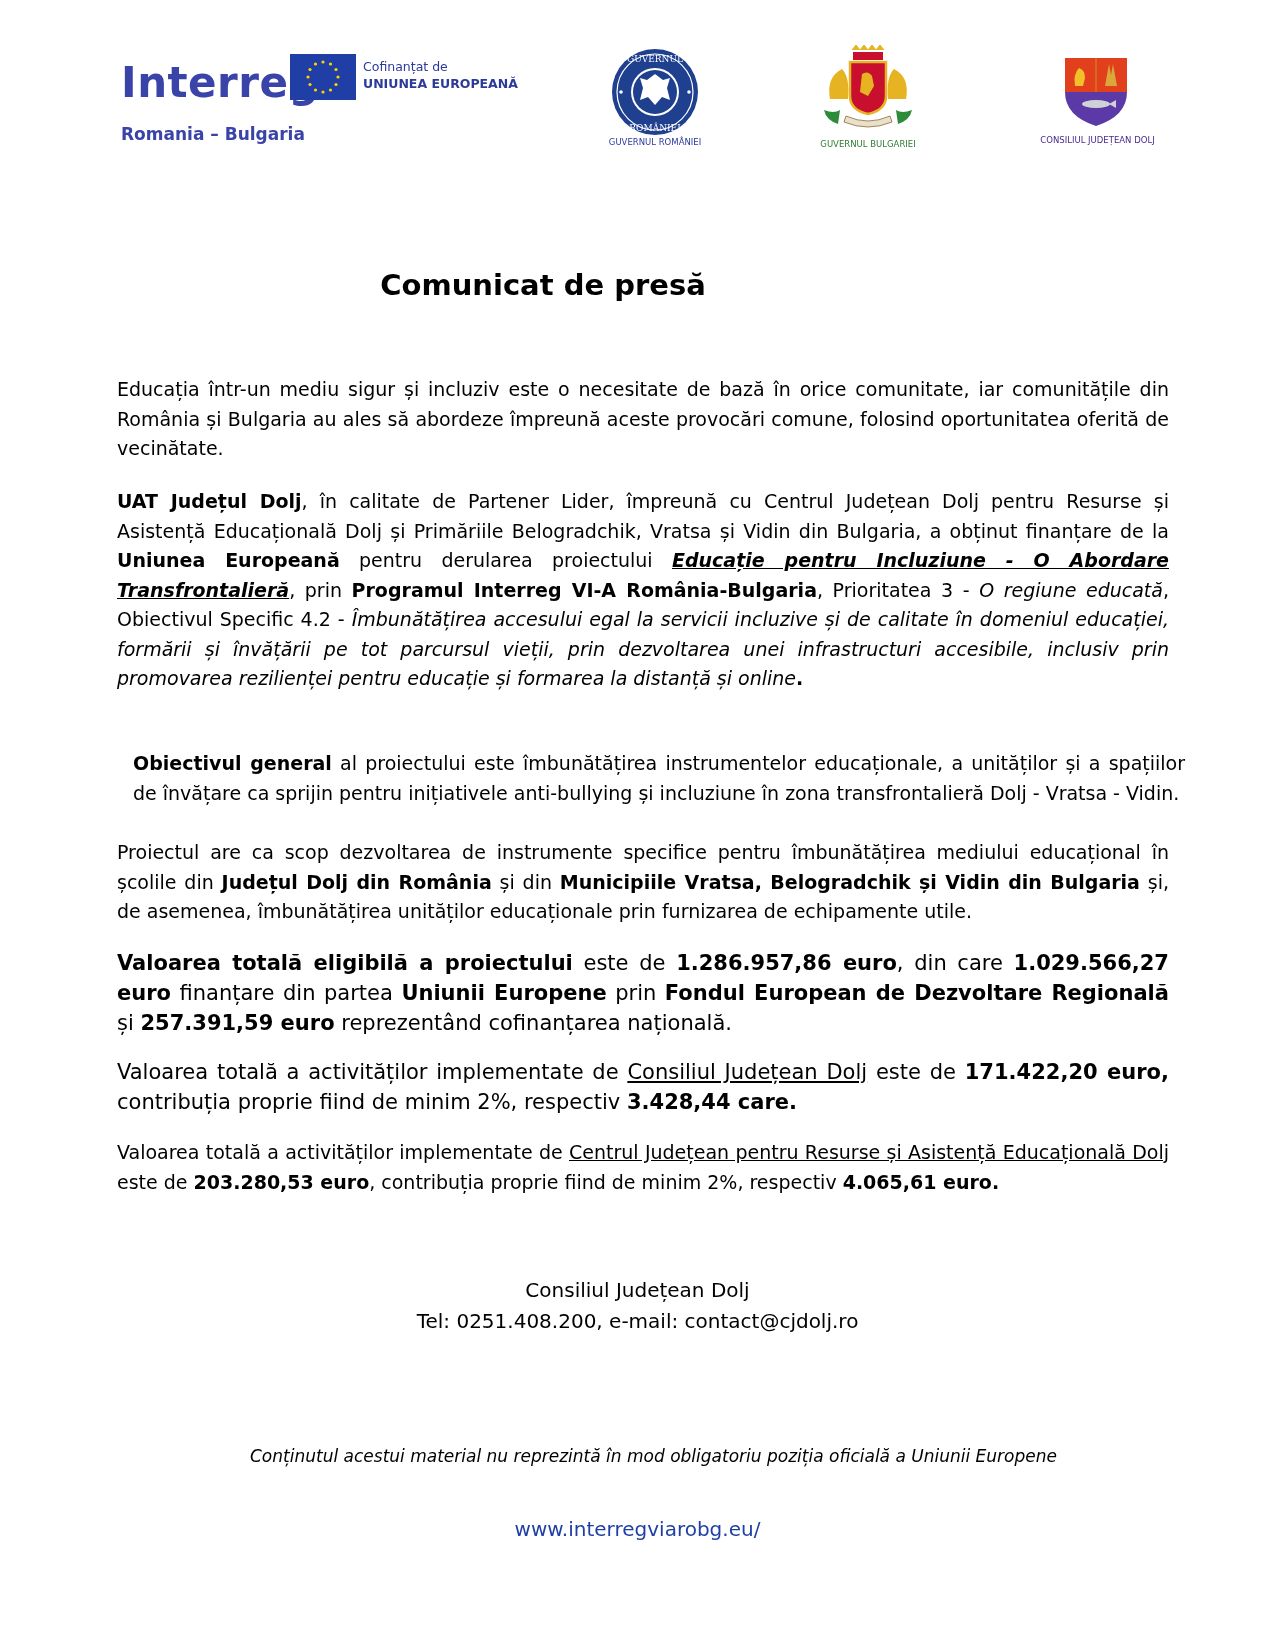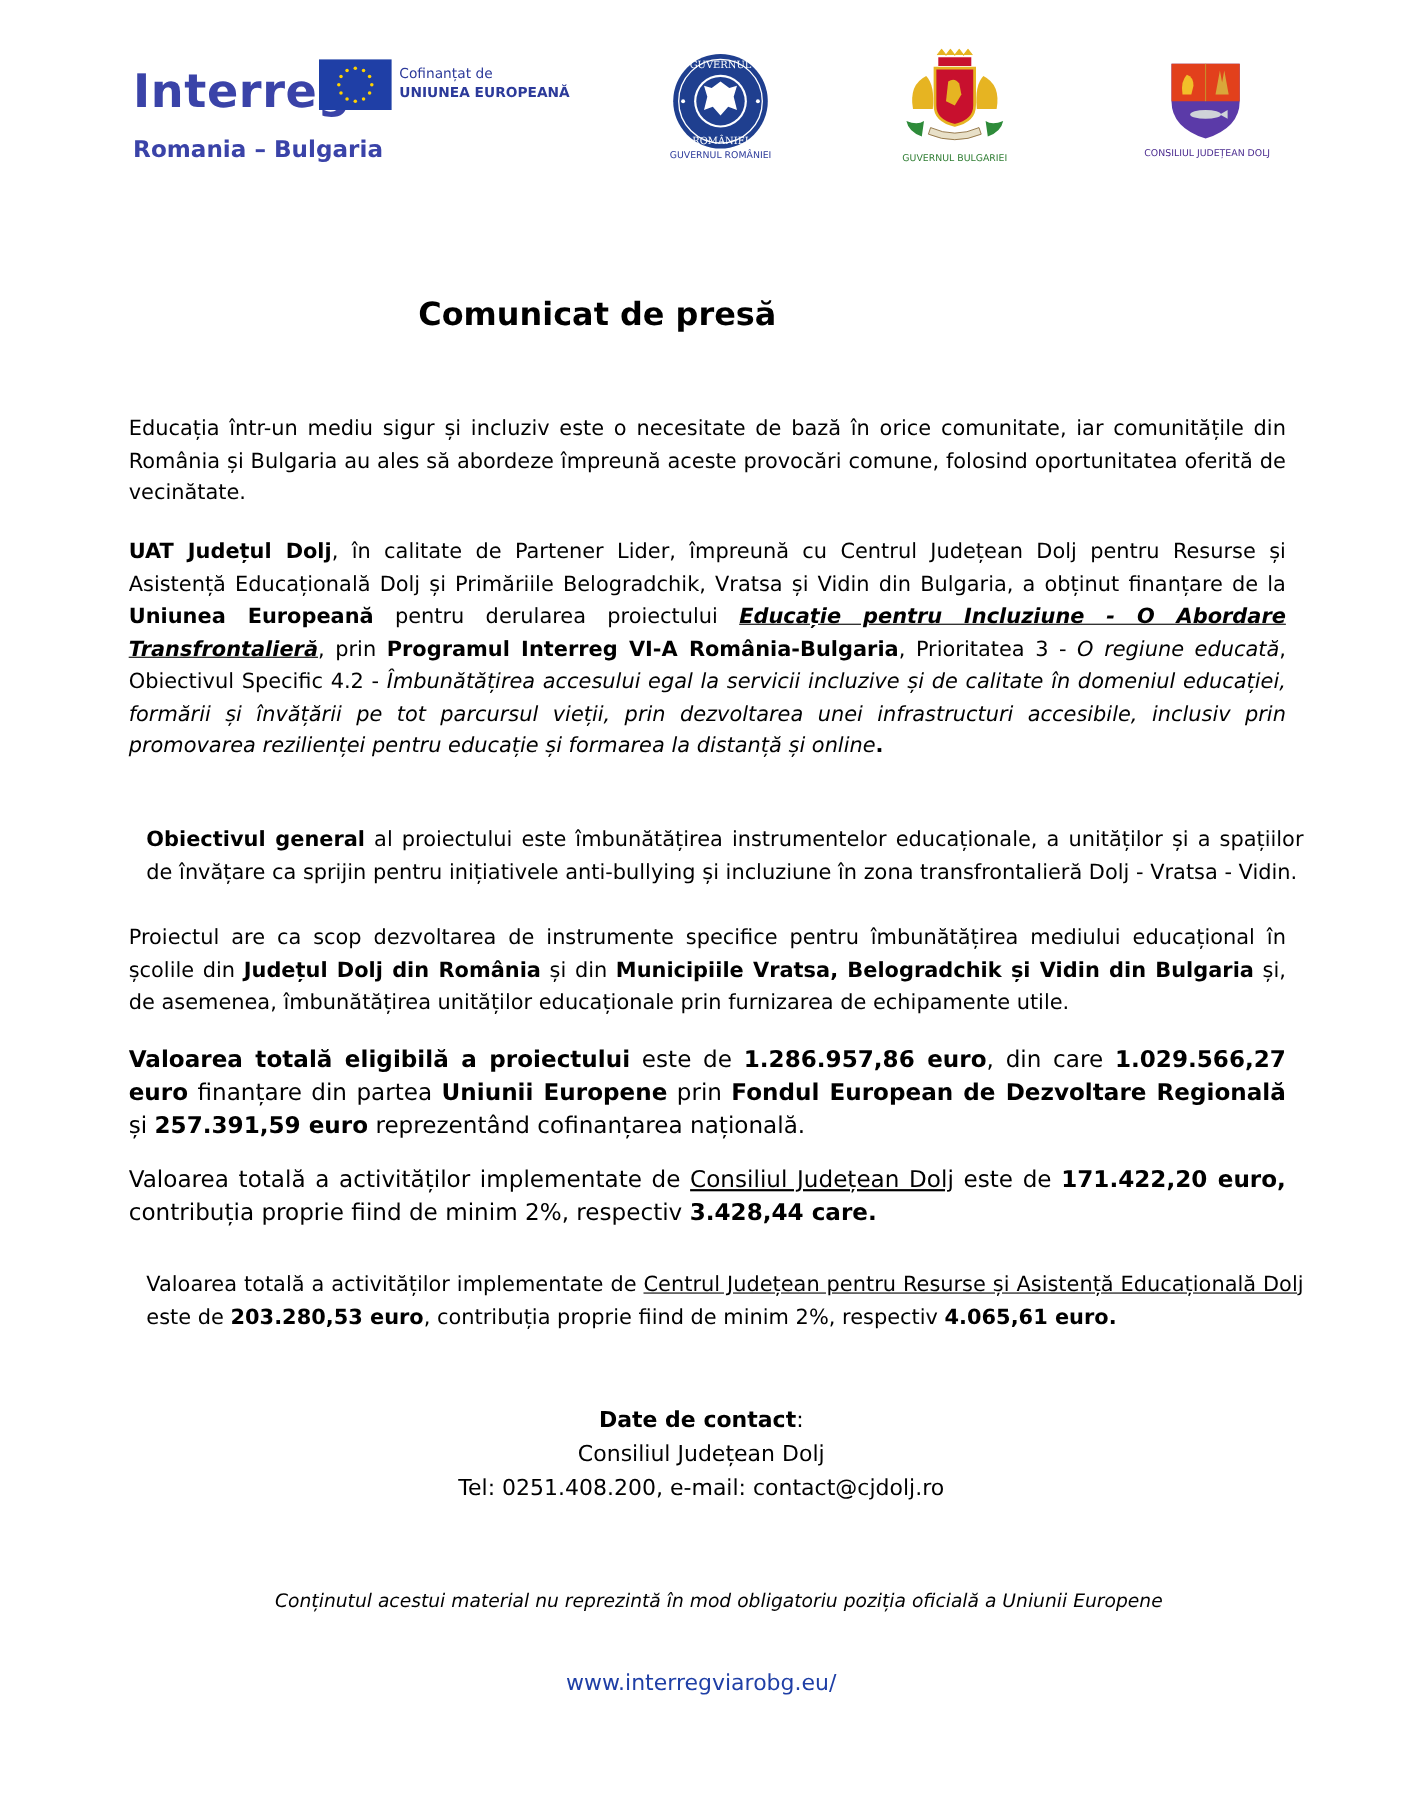--- a/index.html
+++ b/index.html
@@ -4,21 +4,21 @@
 <style>
   html, body { margin: 0; padding: 0; background: #ffffff; }
   body { width: 1275px; height: 1650px; position: relative; overflow: hidden; font-family: "Liberation Sans", sans-serif; color: #000; }
   .abs { position: absolute; }
   
   .interreg-word { left: 121px; top: 58px; font-family: "DejaVu Sans", sans-serif; font-weight: bold; font-size: 42px; color: #6b72c9; letter-spacing: 0.5px; }
   .interreg-word .dark { color: #3a43a8; }
   .eu-flag { left: 290px; top: 54px; width: 66px; height: 46px; background: #1f3fa6; }
   .eu-flag .stars { position: absolute; left: 13px; top: 5px; width: 40px; height: 36px; }
   .eu-text { left: 363px; top: 58px; font-family: "DejaVu Sans", sans-serif; font-size: 12.5px; font-weight: bold; color: #2c3a9a; line-height: 17px; }
-  .ro-bg { left: 121px; top: 124px; font-family: "DejaVu Sans", sans-serif; font-weight: bold; font-size: 21px; color: #3a43a8; }
+  .ro-bg { left: 121px; top: 124px; font-family: "DejaVu Sans", sans-serif; font-weight: bold; font-size: 17px; color: #3a43a8; }
   .logo-ro { left: 610px; top: 47px; width: 90px; height: 90px; }
   .logo-ro-label { left: 590px; top: 137px; width: 130px; text-align: center; font-size: 8.5px; color: #2c3a9a; font-family: "DejaVu Sans", sans-serif; }
   .logo-bg { left: 818px; top: 44px; width: 100px; height: 96px; }
   .logo-bg-label { left: 808px; top: 139px; width: 120px; text-align: center; font-size: 8.5px; color: #2e7d32; font-family: "DejaVu Sans", sans-serif; }
   .logo-dolj { left: 1063px; top: 56px; width: 66px; height: 72px; }
   .logo-dolj-label { left: 1030px; top: 135px; width: 135px; text-align: center; font-size: 8.5px; color: #4a2a8f; font-family: "DejaVu Sans", sans-serif; }
 
   .title { left: 0; width: 1086px; top: 268px; text-align: center; font-family: "DejaVu Sans", sans-serif; font-weight: bold; font-size: 29px; }
 
   .body-text { left: 117px; width: 1052px; font-family: "DejaVu Sans", sans-serif; font-size: 19px; line-height: 29.5px; text-align: justify; }
@@ -121,24 +121,23 @@
 </p>
 
 <p class="abs body-text p5" style="margin:0">
   <span class="b">Valoarea totală eligibilă a proiectului</span><span> este de </span><span class="b">1.286.957,86 euro</span><span>, din care </span><span class="b">1.029.566,27 euro</span><span> finanțare din partea </span><span class="b">Uniunii Europene</span><span> prin </span><span class="b">Fondul European de Dezvoltare Regională</span><span> și </span><span class="b">257.391,59 euro</span><span> reprezentând cofinanțarea națională.</span>
 </p>
 
 <p class="abs body-text p6" style="margin:0">
   <span>Valoarea totală a activităților implementate de </span><span class="u">Consiliul Județean Dolj</span><span> este de </span><span class="b">171.422,20 euro,</span><span> contribuția proprie fiind de minim 2%, respectiv </span><span class="b">3.428,44 care</span><span class="b">.</span>
 </p>
 
-<p class="abs body-text p7" style="margin:16px">
+<p class="abs body-text p7" style="margin:0">
   <span>Valoarea totală a activităților implementate de </span><span class="u">Centrul Județean pentru Resurse și Asistență Educațională Dolj</span><span> este de </span><span class="b">203.280,53 euro</span><span>, contribuția proprie fiind de minim 2%, respectiv </span><span class="b">4.065,61 euro</span><span class="b">.</span>
 </p>
 
 <div class="abs contact">
-  <div><span class="b">Date de contact</span><span>:</span></div>
   <div>Consiliul Județean Dolj</div>
   <div>Tel: 0251.408.200, e-mail: contact@cjdolj.ro</div>
 </div>
 
 <div class="abs disclaimer">Conținutul acestui material nu reprezintă în mod obligatoriu poziția oficială a Uniunii Europene</div>
 <a class="abs website">www.interregviarobg.eu/</a>
 
 </body></html>

